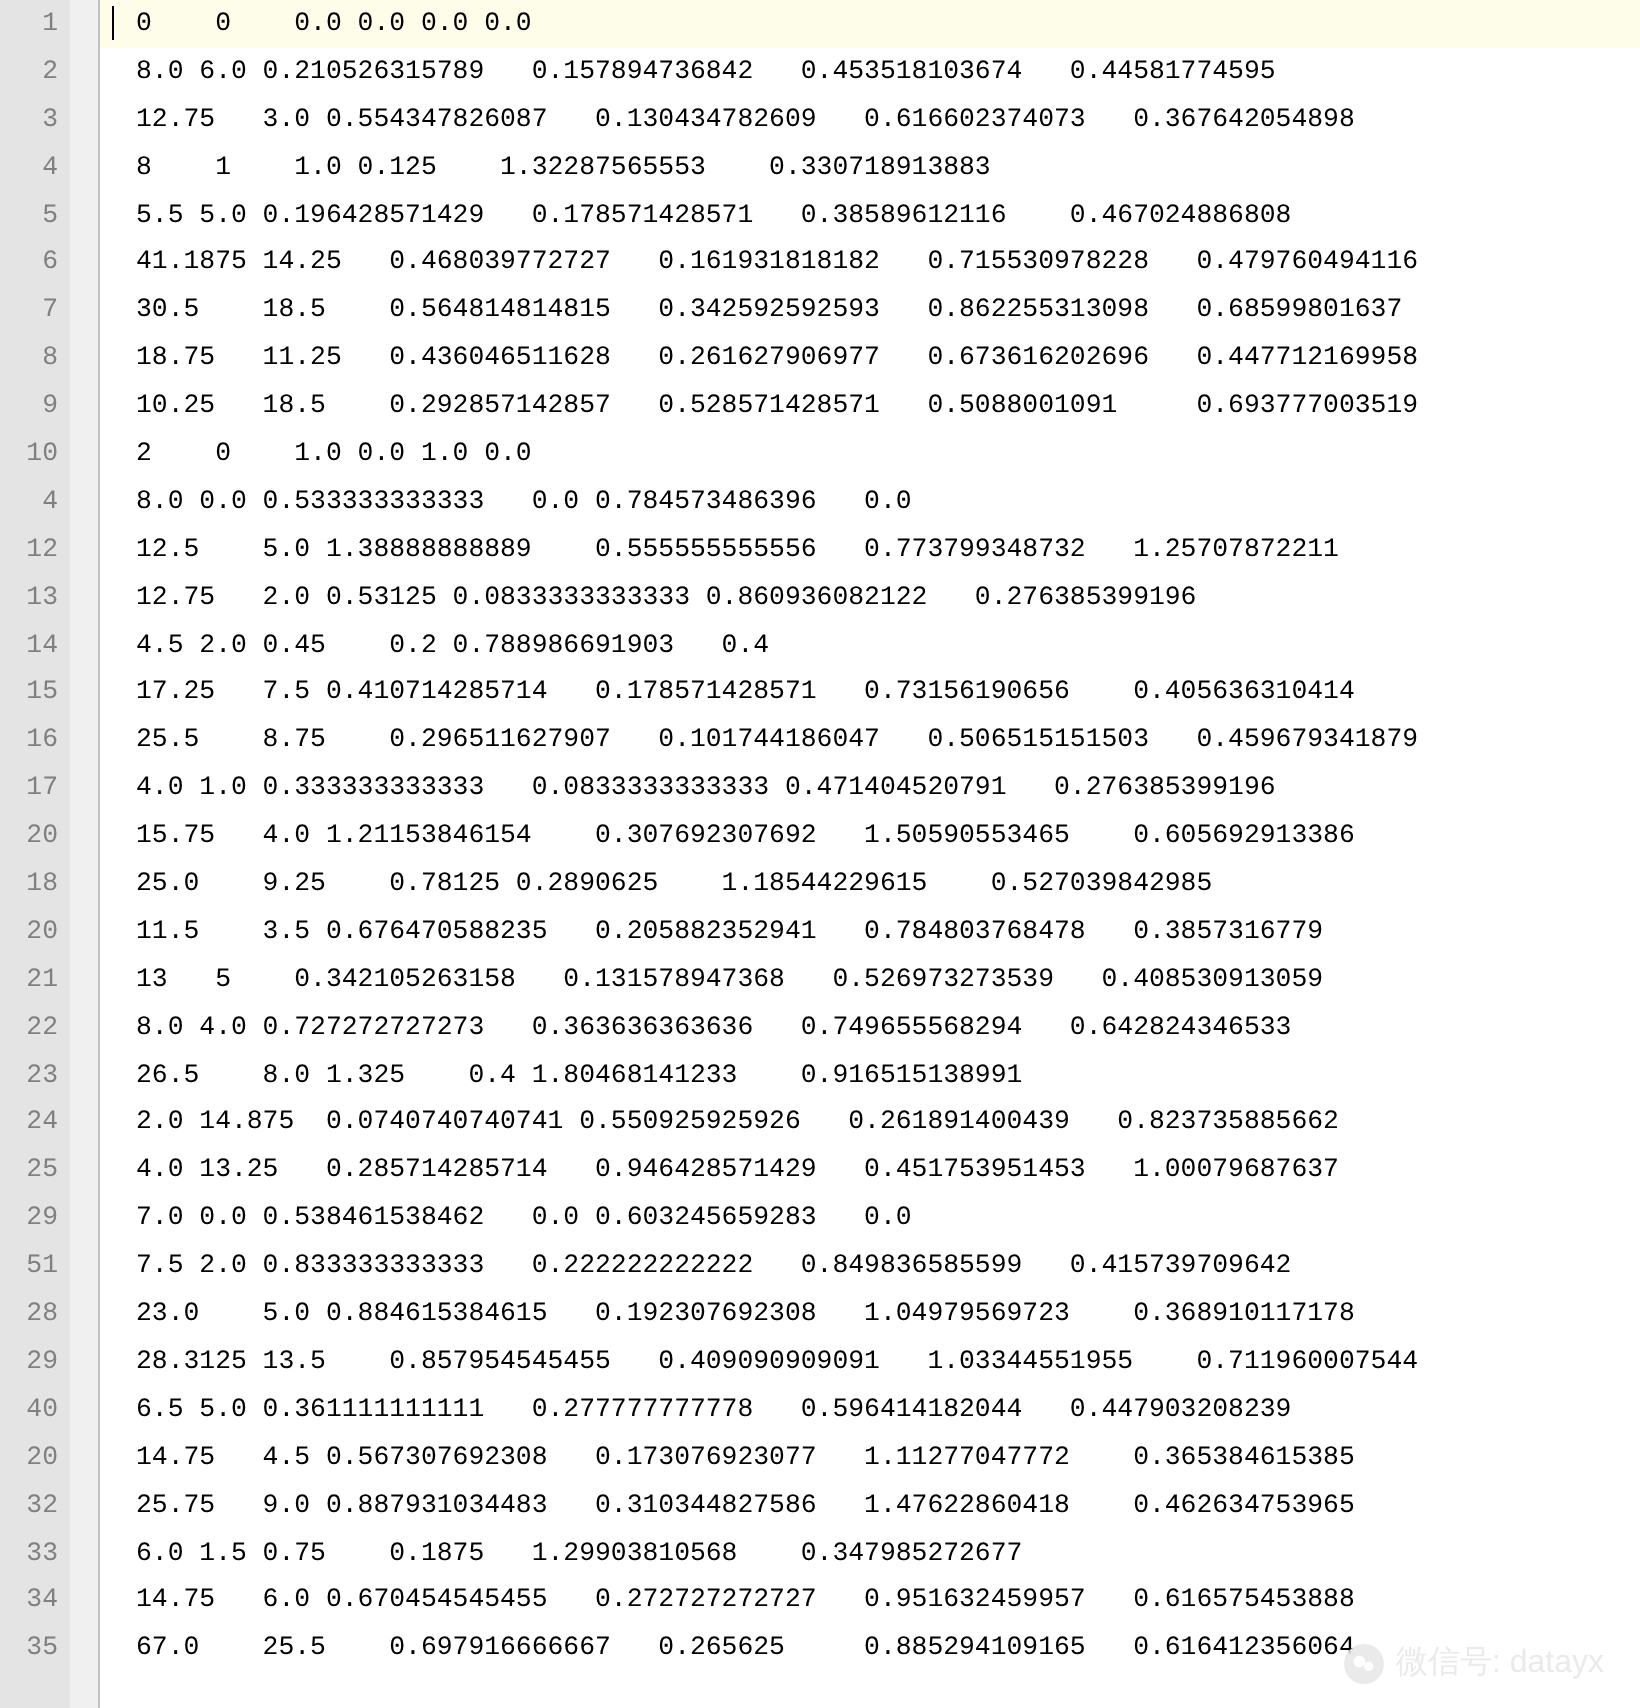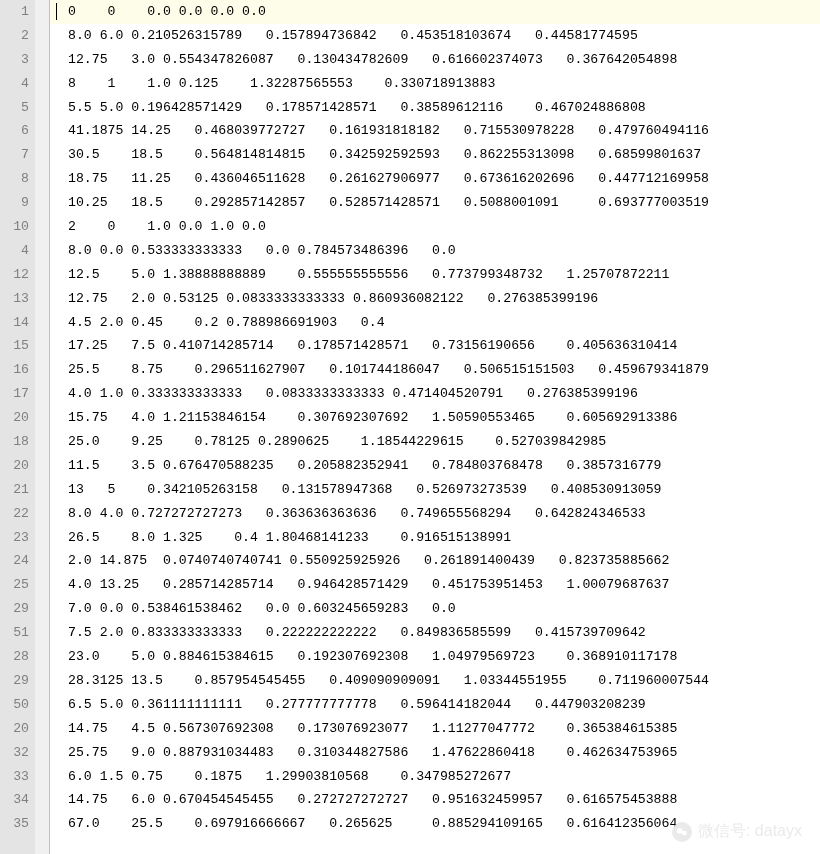--- a/index.html
+++ b/index.html
@@ -122,21 +122,21 @@
       <div class="num">20</div>
       <div class="num">21</div>
       <div class="num">22</div>
       <div class="num">23</div>
       <div class="num">24</div>
       <div class="num">25</div>
       <div class="num">29</div>
       <div class="num">51</div>
       <div class="num">28</div>
       <div class="num">29</div>
-      <div class="num">50</div>
+      <div class="num">40</div>
       <div class="num">20</div>
       <div class="num">32</div>
       <div class="num">33</div>
       <div class="num">34</div>
       <div class="num">35</div>
     </div>
   <div class="fold-strip"></div>
   <div class="code" id="code"><div class="row"><div class="row-highlight"></div><div class="caret"></div><span class="txt">0    0    0.0 0.0 0.0 0.0</span></div><div class="row"><span class="txt">8.0 6.0 0.210526315789   0.157894736842   0.453518103674   0.44581774595</span></div><div class="row"><span class="txt">12.75   3.0 0.554347826087   0.130434782609   0.616602374073   0.367642054898</span></div><div class="row"><span class="txt">8    1    1.0 0.125    1.32287565553    0.330718913883</span></div><div class="row"><span class="txt">5.5 5.0 0.196428571429   0.178571428571   0.38589612116    0.467024886808</span></div><div class="row"><span class="txt">41.1875 14.25   0.468039772727   0.161931818182   0.715530978228   0.479760494116</span></div><div class="row"><span class="txt">30.5    18.5    0.564814814815   0.342592592593   0.862255313098   0.68599801637</span></div><div class="row"><span class="txt">18.75   11.25   0.436046511628   0.261627906977   0.673616202696   0.447712169958</span></div><div class="row"><span class="txt">10.25   18.5    0.292857142857   0.528571428571   0.5088001091     0.693777003519</span></div><div class="row"><span class="txt">2    0    1.0 0.0 1.0 0.0</span></div><div class="row"><span class="txt">8.0 0.0 0.533333333333   0.0 0.784573486396   0.0</span></div><div class="row"><span class="txt">12.5    5.0 1.38888888889    0.555555555556   0.773799348732   1.25707872211</span></div><div class="row"><span class="txt">12.75   2.0 0.53125 0.0833333333333 0.860936082122   0.276385399196</span></div><div class="row"><span class="txt">4.5 2.0 0.45    0.2 0.788986691903   0.4</span></div><div class="row"><span class="txt">17.25   7.5 0.410714285714   0.178571428571   0.73156190656    0.405636310414</span></div><div class="row"><span class="txt">25.5    8.75    0.296511627907   0.101744186047   0.506515151503   0.459679341879</span></div><div class="row"><span class="txt">4.0 1.0 0.333333333333   0.0833333333333 0.471404520791   0.276385399196</span></div><div class="row"><span class="txt">15.75   4.0 1.21153846154    0.307692307692   1.50590553465    0.605692913386</span></div><div class="row"><span class="txt">25.0    9.25    0.78125 0.2890625    1.18544229615    0.527039842985</span></div><div class="row"><span class="txt">11.5    3.5 0.676470588235   0.205882352941   0.784803768478   0.3857316779</span></div><div class="row"><span class="txt">13   5    0.342105263158   0.131578947368   0.526973273539   0.408530913059</span></div><div class="row"><span class="txt">8.0 4.0 0.727272727273   0.363636363636   0.749655568294   0.642824346533</span></div><div class="row"><span class="txt">26.5    8.0 1.325    0.4 1.80468141233    0.916515138991</span></div><div class="row"><span class="txt">2.0 14.875  0.0740740740741 0.550925925926   0.261891400439   0.823735885662</span></div><div class="row"><span class="txt">4.0 13.25   0.285714285714   0.946428571429   0.451753951453   1.00079687637</span></div><div class="row"><span class="txt">7.0 0.0 0.538461538462   0.0 0.603245659283   0.0</span></div><div class="row"><span class="txt">7.5 2.0 0.833333333333   0.222222222222   0.849836585599   0.415739709642</span></div><div class="row"><span class="txt">23.0    5.0 0.884615384615   0.192307692308   1.04979569723    0.368910117178</span></div><div class="row"><span class="txt">28.3125 13.5    0.857954545455   0.409090909091   1.03344551955    0.711960007544</span></div><div class="row"><span class="txt">6.5 5.0 0.361111111111   0.277777777778   0.596414182044   0.447903208239</span></div><div class="row"><span class="txt">14.75   4.5 0.567307692308   0.173076923077   1.11277047772    0.365384615385</span></div><div class="row"><span class="txt">25.75   9.0 0.887931034483   0.310344827586   1.47622860418    0.462634753965</span></div><div class="row"><span class="txt">6.0 1.5 0.75    0.1875   1.29903810568    0.347985272677</span></div><div class="row"><span class="txt">14.75   6.0 0.670454545455   0.272727272727   0.951632459957   0.616575453888</span></div><div class="row"><span class="txt">67.0    25.5    0.697916666667   0.265625     0.885294109165   0.616412356064</span></div></div>
 
   <div class="watermark">

